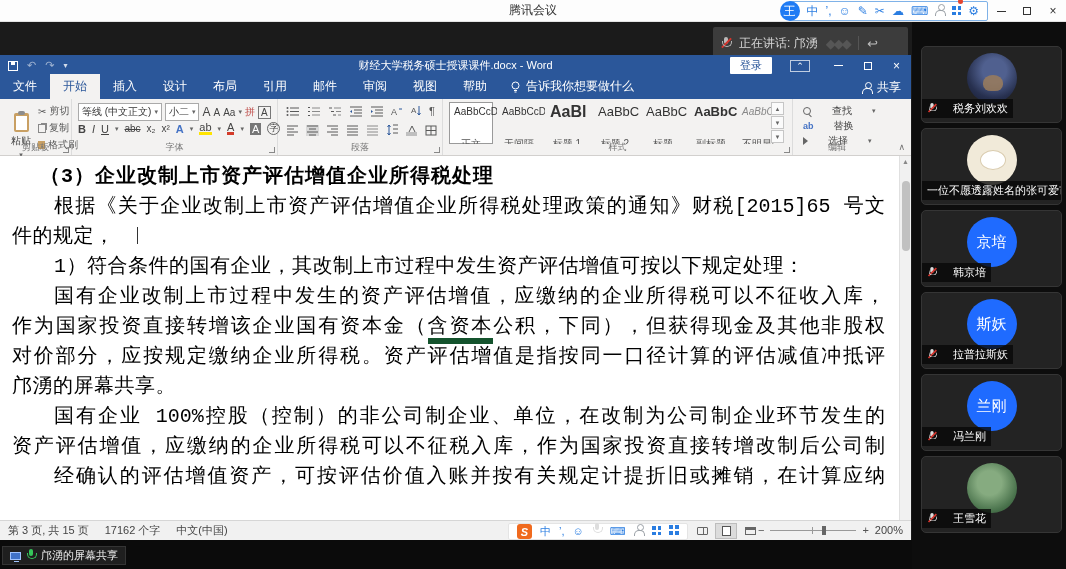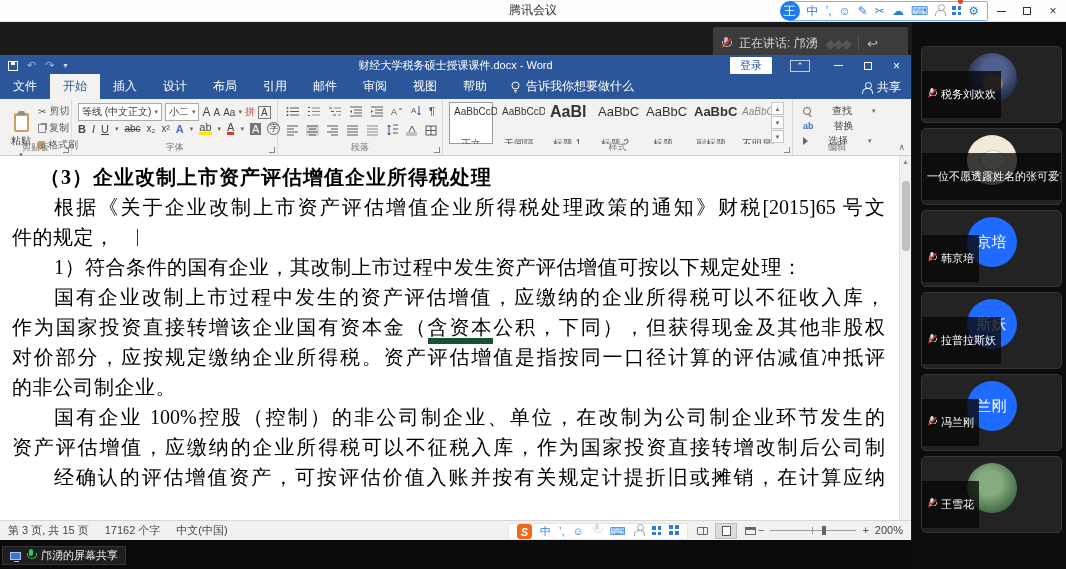--- a/index.html
+++ b/index.html
@@ -107,21 +107,21 @@
   .e1{top:5px}.e2{top:20px}.e3{top:35px}
   .mag{position:relative;display:inline-block;width:9px;height:9px}
   .mag::before{content:"";position:absolute;left:0;top:0;width:6px;height:6px;border:1px solid #666;border-radius:50%}
   .mag::after{content:"";position:absolute;right:0;bottom:0;width:4px;height:1px;background:#666;transform:rotate(45deg)}
   .ab-ic{font-size:9px;color:#4472c4;font-weight:bold}
   .sel-ic{display:inline-block;width:0;height:0;border-left:5px solid #666;border-top:4px solid transparent;border-bottom:4px solid transparent}
   .collapse{position:absolute;right:6px;bottom:3px;font-size:9px;color:#777}
   .carS{font-size:7px;color:#666}
 
   
-  .doc{position:absolute;left:0;top:101px;width:899px;height:364px;background:#fff;overflow:hidden;font-family:Liberation Serif, serif;color:#000}
+  .doc{position:absolute;left:0;top:101px;width:899px;height:364px;background:#fff;overflow:hidden;font-family:Liberation Mono, monospace;color:#000}
   .doc-inner{padding:6px 14px 0 12px}
   .dline{font-size:20px;line-height:30px;white-space:nowrap;letter-spacing:.5px}
   .dline.fill{white-space:normal;text-align:justify;text-align-last:justify;letter-spacing:0}
   .dline.bold{font-weight:bold;letter-spacing:1px}
   .ind1{padding-left:28px}
   .ind2{padding-left:42px}
   .uline{border-bottom:6px solid #14532d}
   .caret{display:inline-block;width:1px;height:17px;background:#333;vertical-align:-2px;margin-left:22px}
   .vscroll{position:absolute;right:0;top:101px;width:12px;height:364px;background:#f1f1f1;border-left:1px solid #e0e0e0}
   .vscroll .up{font-size:7px;color:#888;text-align:center;height:12px;line-height:12px}
@@ -161,21 +161,21 @@
   
   .sidebar{position:absolute;left:912px;top:22px;width:154px;height:547px;background:#0d0d0d}
   .tile{position:absolute;left:9px;width:141px;height:77px;background:#232323;border:1px solid #353535;border-radius:5px;overflow:hidden}
   .avatar{position:absolute;left:50%;top:6px;transform:translateX(-50%);width:50px;height:50px;border-radius:50%}
   .av-init{background:#1f6bff;color:#fff;display:flex;align-items:center;justify-content:center;font-size:15px}
   .av-p1{background:radial-gradient(circle at 55% 35%,#50608f 0 28%,#27304f 65%,#141a30 100%)}
   .av-p1::after{content:"";position:absolute;left:16px;top:22px;width:20px;height:16px;border-radius:50% 50% 40% 40%;background:#9b7d5c;opacity:.85}
   .av-p2{background:#f1ead9}
   .av-p2::after{content:"";position:absolute;left:13px;top:15px;width:24px;height:18px;border-radius:50%;background:#fff;border:1px solid #d9cbae}
   .av-p3{background:radial-gradient(circle at 45% 40%,#86ab80 0 30%,#47704a 70%,#2c4a31 100%)}
-  .plabel{position:absolute;left:0;bottom:4px;max-width:100%;background:rgba(8,8,8,.78);padding:16px 5px;display:flex;gap:4px;color:#fff;font-size:11px;white-space:nowrap;overflow:hidden}
+  .plabel{position:absolute;left:0;bottom:4px;max-width:100%;background:rgba(8,8,8,.78);padding:2px 5px;display:flex;align-items:center;gap:16px;color:#fff;font-size:11px;white-space:nowrap;overflow:hidden}
   .plabel .mic{transform:scale(.85)}
 </style>
 </head>
 <body>
 
 <div id="root">
 
   <div class="topbar">
     <div class="topbar-title">腾讯会议</div>
     <div class="ime-bar">
@@ -453,21 +453,21 @@
 
     <div class="doc">
       <div class="doc-inner">
         <div class="dline bold ind1">（3）企业改制上市资产评估增值企业所得税处理</div>
         <div class="dline fill ind2">根据《关于企业改制上市资产评估增值企业所得税处理政策的通知》财税[2015]65 号文</div>
         <div class="dline"><span>件的规定，</span><span class="caret"></span></div>
         <div class="dline ind2">1）符合条件的国有企业，其改制上市过程中发生资产评估增值可按以下规定处理：</div>
         <div class="dline fill ind2">国有企业改制上市过程中发生的资产评估增值，应缴纳的企业所得税可以不征收入库，</div>
         <div class="dline fill"><span>作为国家投资直接转增该企业国有资本金（</span><span class="uline">含资本</span><span>公积，下同），但获得现金及其他非股权</span></div>
         <div class="dline fill">对价部分，应按规定缴纳企业所得税。资产评估增值是指按同一口径计算的评估减值冲抵评</div>
-        <div class="dline">的非公司制企业。</div>
+        <div class="dline">邝湧的屏幕共享。</div>
         <div class="dline fill ind2">国有企业 100%控股（控制）的非公司制企业、单位，在改制为公司制企业环节发生的</div>
         <div class="dline fill">资产评估增值，应缴纳的企业所得税可以不征税入库，作为国家投资直接转增改制后公司制</div>
         <div class="dline fill ind2">经确认的评估增值资产，可按评估价值入账并按有关规定计提折旧或摊销，在计算应纳</div>
       </div>
     </div>
     <div class="vscroll">
       <div class="up">▲</div>
       <div class="vthumb"></div>
     </div>
 

